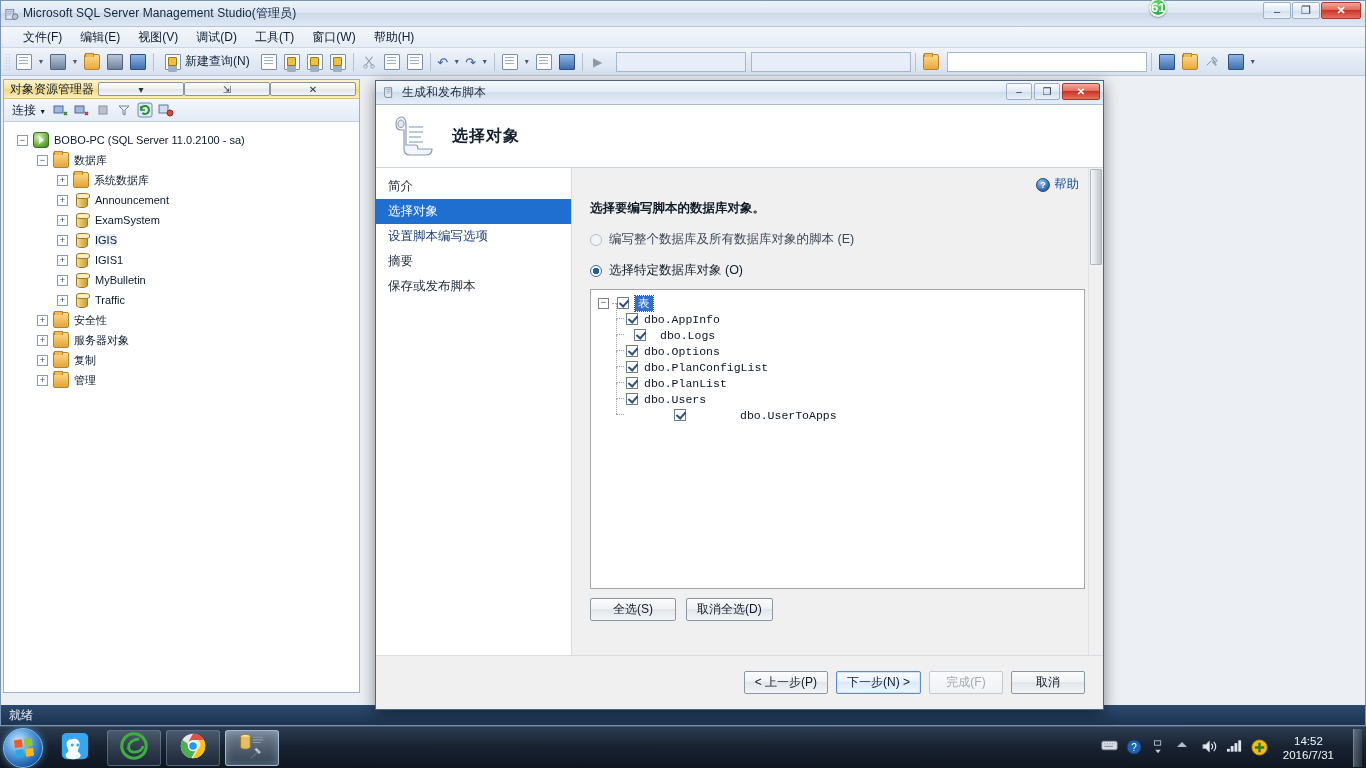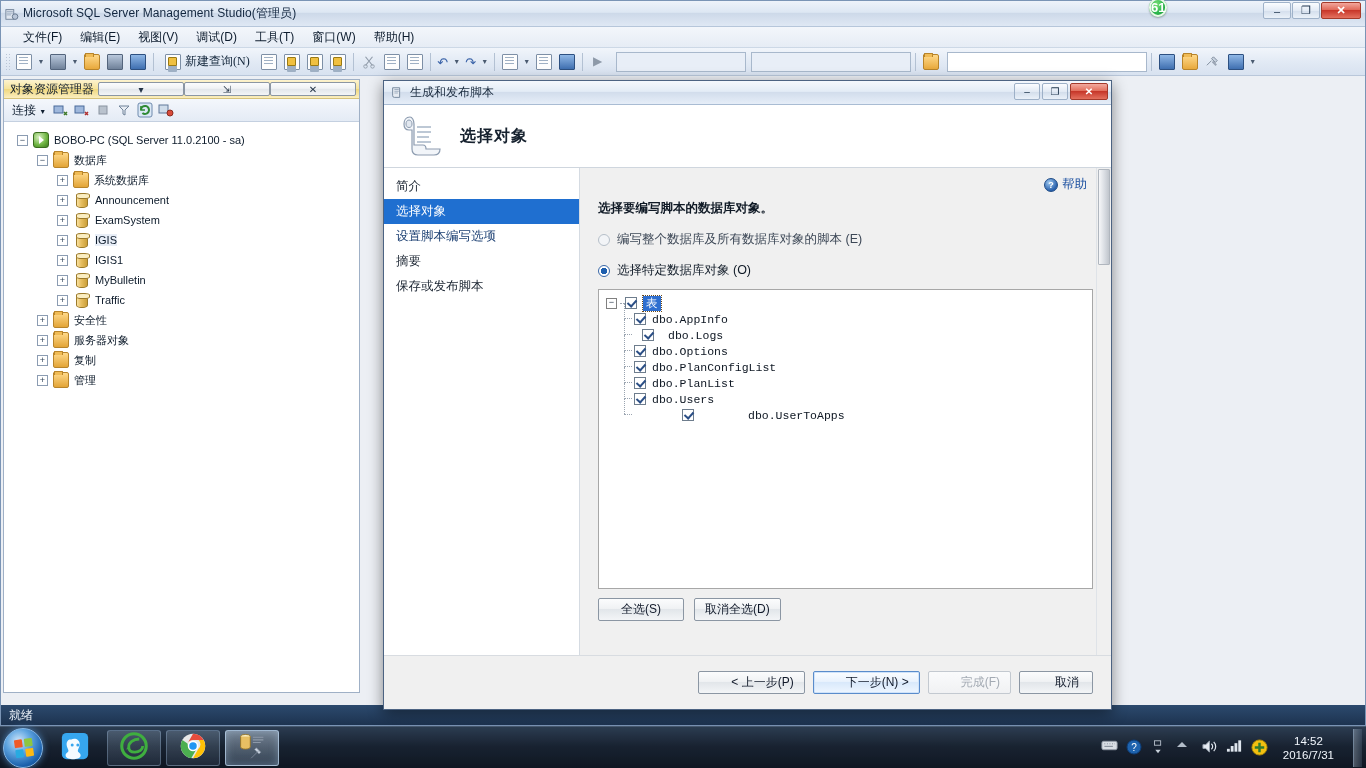--- a/index.html
+++ b/index.html
@@ -69,21 +69,21 @@
   .menu-bar {
     height: 21px; background: linear-gradient(180deg,#f3f6fb 0%,#e6ecf5 100%);
     border-bottom: 1px solid #ccd8e6;
     display:flex; align-items:center; padding-left:14px; gap:2px;
   }
   .menu-item { padding: 2px 8px; font-size:12px; color:#0d1c2e; cursor:default; white-space:nowrap;}
 
   
   .toolbar {
     height: 28px; background: linear-gradient(180deg,#f1f5fb 0%,#e1e9f4 55%,#d8e2f0 100%);
-    border-bottom:1px solid #b9c7da; display:flex; align-items:center; padding-left:4px; gap:1px;font-family:Liberation Serif, serif;
+    border-bottom:1px solid #b9c7da; display:flex; align-items:center; padding-left:4px; gap:1px;
   }
   .tb-grip { width:5px;height:18px;margin-right:2px;
      background-image: radial-gradient(#b9c5d6 40%, transparent 41%);
      background-size: 3px 3px; }
   .tb-btn { width:22px;height:22px; display:flex;align-items:center;justify-content:center;
             border:1px solid transparent; border-radius:2px; }
   .tb-caret { width:10px;height:22px;display:flex;align-items:center;justify-content:center;
               font-size:7px;color:#4a5a70; }
   .tb-sep { width:1px;height:18px;background:#b3c1d3;margin:0 3px; }
   .tb-newquery { display:flex;align-items:center;gap:4px;padding:2px 6px;
@@ -155,21 +155,21 @@
      background:#fbeec2;border:1px solid #9c7a2a;border-radius:6px/2px;}
 
   
   .status-bar {
     height: 20px; background: linear-gradient(180deg,#2c4a6e 0%,#1d3350 100%);
     color:#eef4fb; font-size:12px; display:flex;align-items:center;padding-left:8px;
   }
 
   
   #dialog {
-    position:absolute; left:383px; top:80px; width:729px; height:630px;
+    position:absolute; left:375px; top:80px; width:729px; height:630px;
     background:#f0f0f0;
     border:1px solid #4c6382;
     box-shadow: 0 4px 14px rgba(0,0,0,.45);
     display:flex;flex-direction:column;
   }
   .dlg-title {
     height:24px;
     background: linear-gradient(180deg,#f4f8fd 0%,#e3ecf6 45%,#d2ddec 50%,#e6eef8 100%);
     border-bottom:1px solid #a9bcd3;
     display:flex;align-items:center;padding-left:6px;position:relative;
@@ -253,21 +253,21 @@
     background:#f0f0f0; border-left:1px solid #dfe3e8;
   }
   .dlg-scroll .thumb { position:absolute;left:1px;top:1px;width:12px;height:96px;
     background:linear-gradient(90deg,#f6f7f9,#d6dae0 60%,#c0c5cc);
     border:1px solid #b0b6be; border-radius:1px;}
 
   .dlg-footer {
     height:54px; background:#f0f0f0; border-top:1px solid #d8dce1;
     display:flex; align-items:center; justify-content:flex-end; padding-right:18px; gap:8px;
   }
-  .dlg-footer .btn { min-width:74px;padding-left:32px; }
+  .dlg-footer .btn { min-width:74px; }
 
   
   #taskbar {
     position:absolute; left:0; bottom:0; width:1366px; height:42px;
     background: linear-gradient(180deg, rgba(42,60,82,.96) 0%, rgba(22,33,48,.97) 48%, rgba(14,22,34,.98) 100%);
     border-top:1px solid rgba(140,170,205,.45);
     display:flex; align-items:center;
   }
   .start-orb {
     width:40px;height:40px;margin-left:3px;border-radius:50%;

